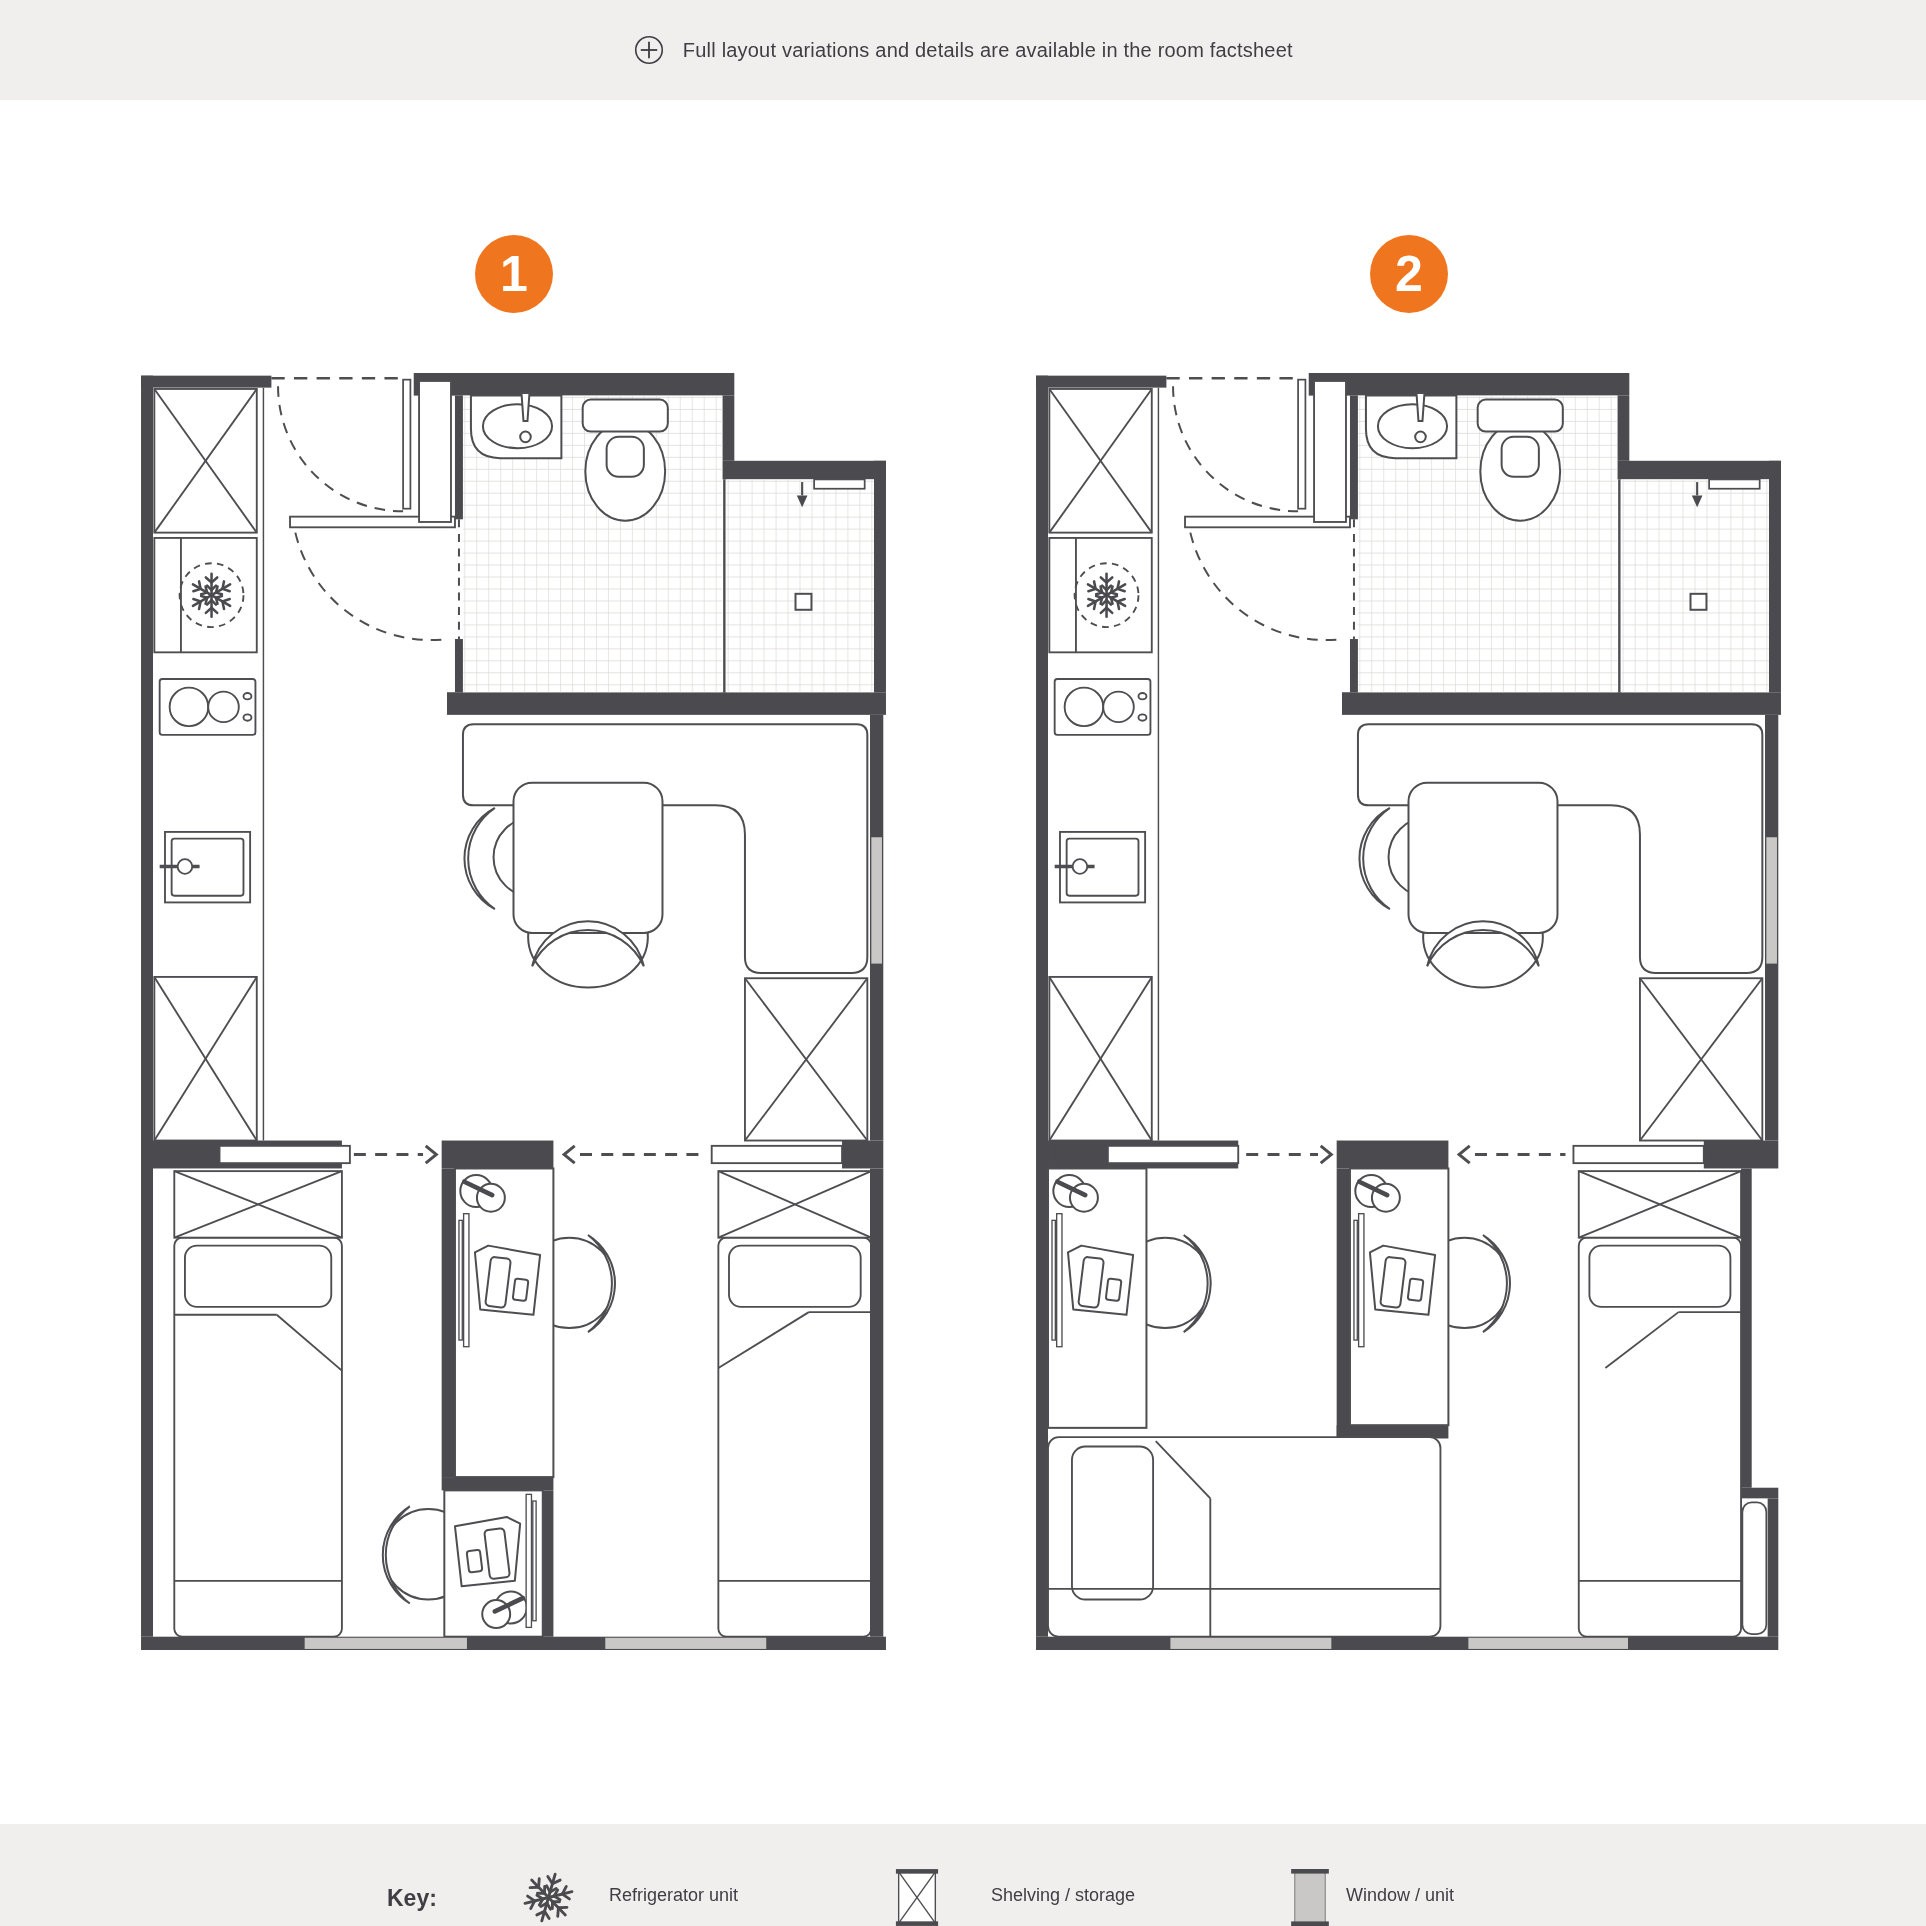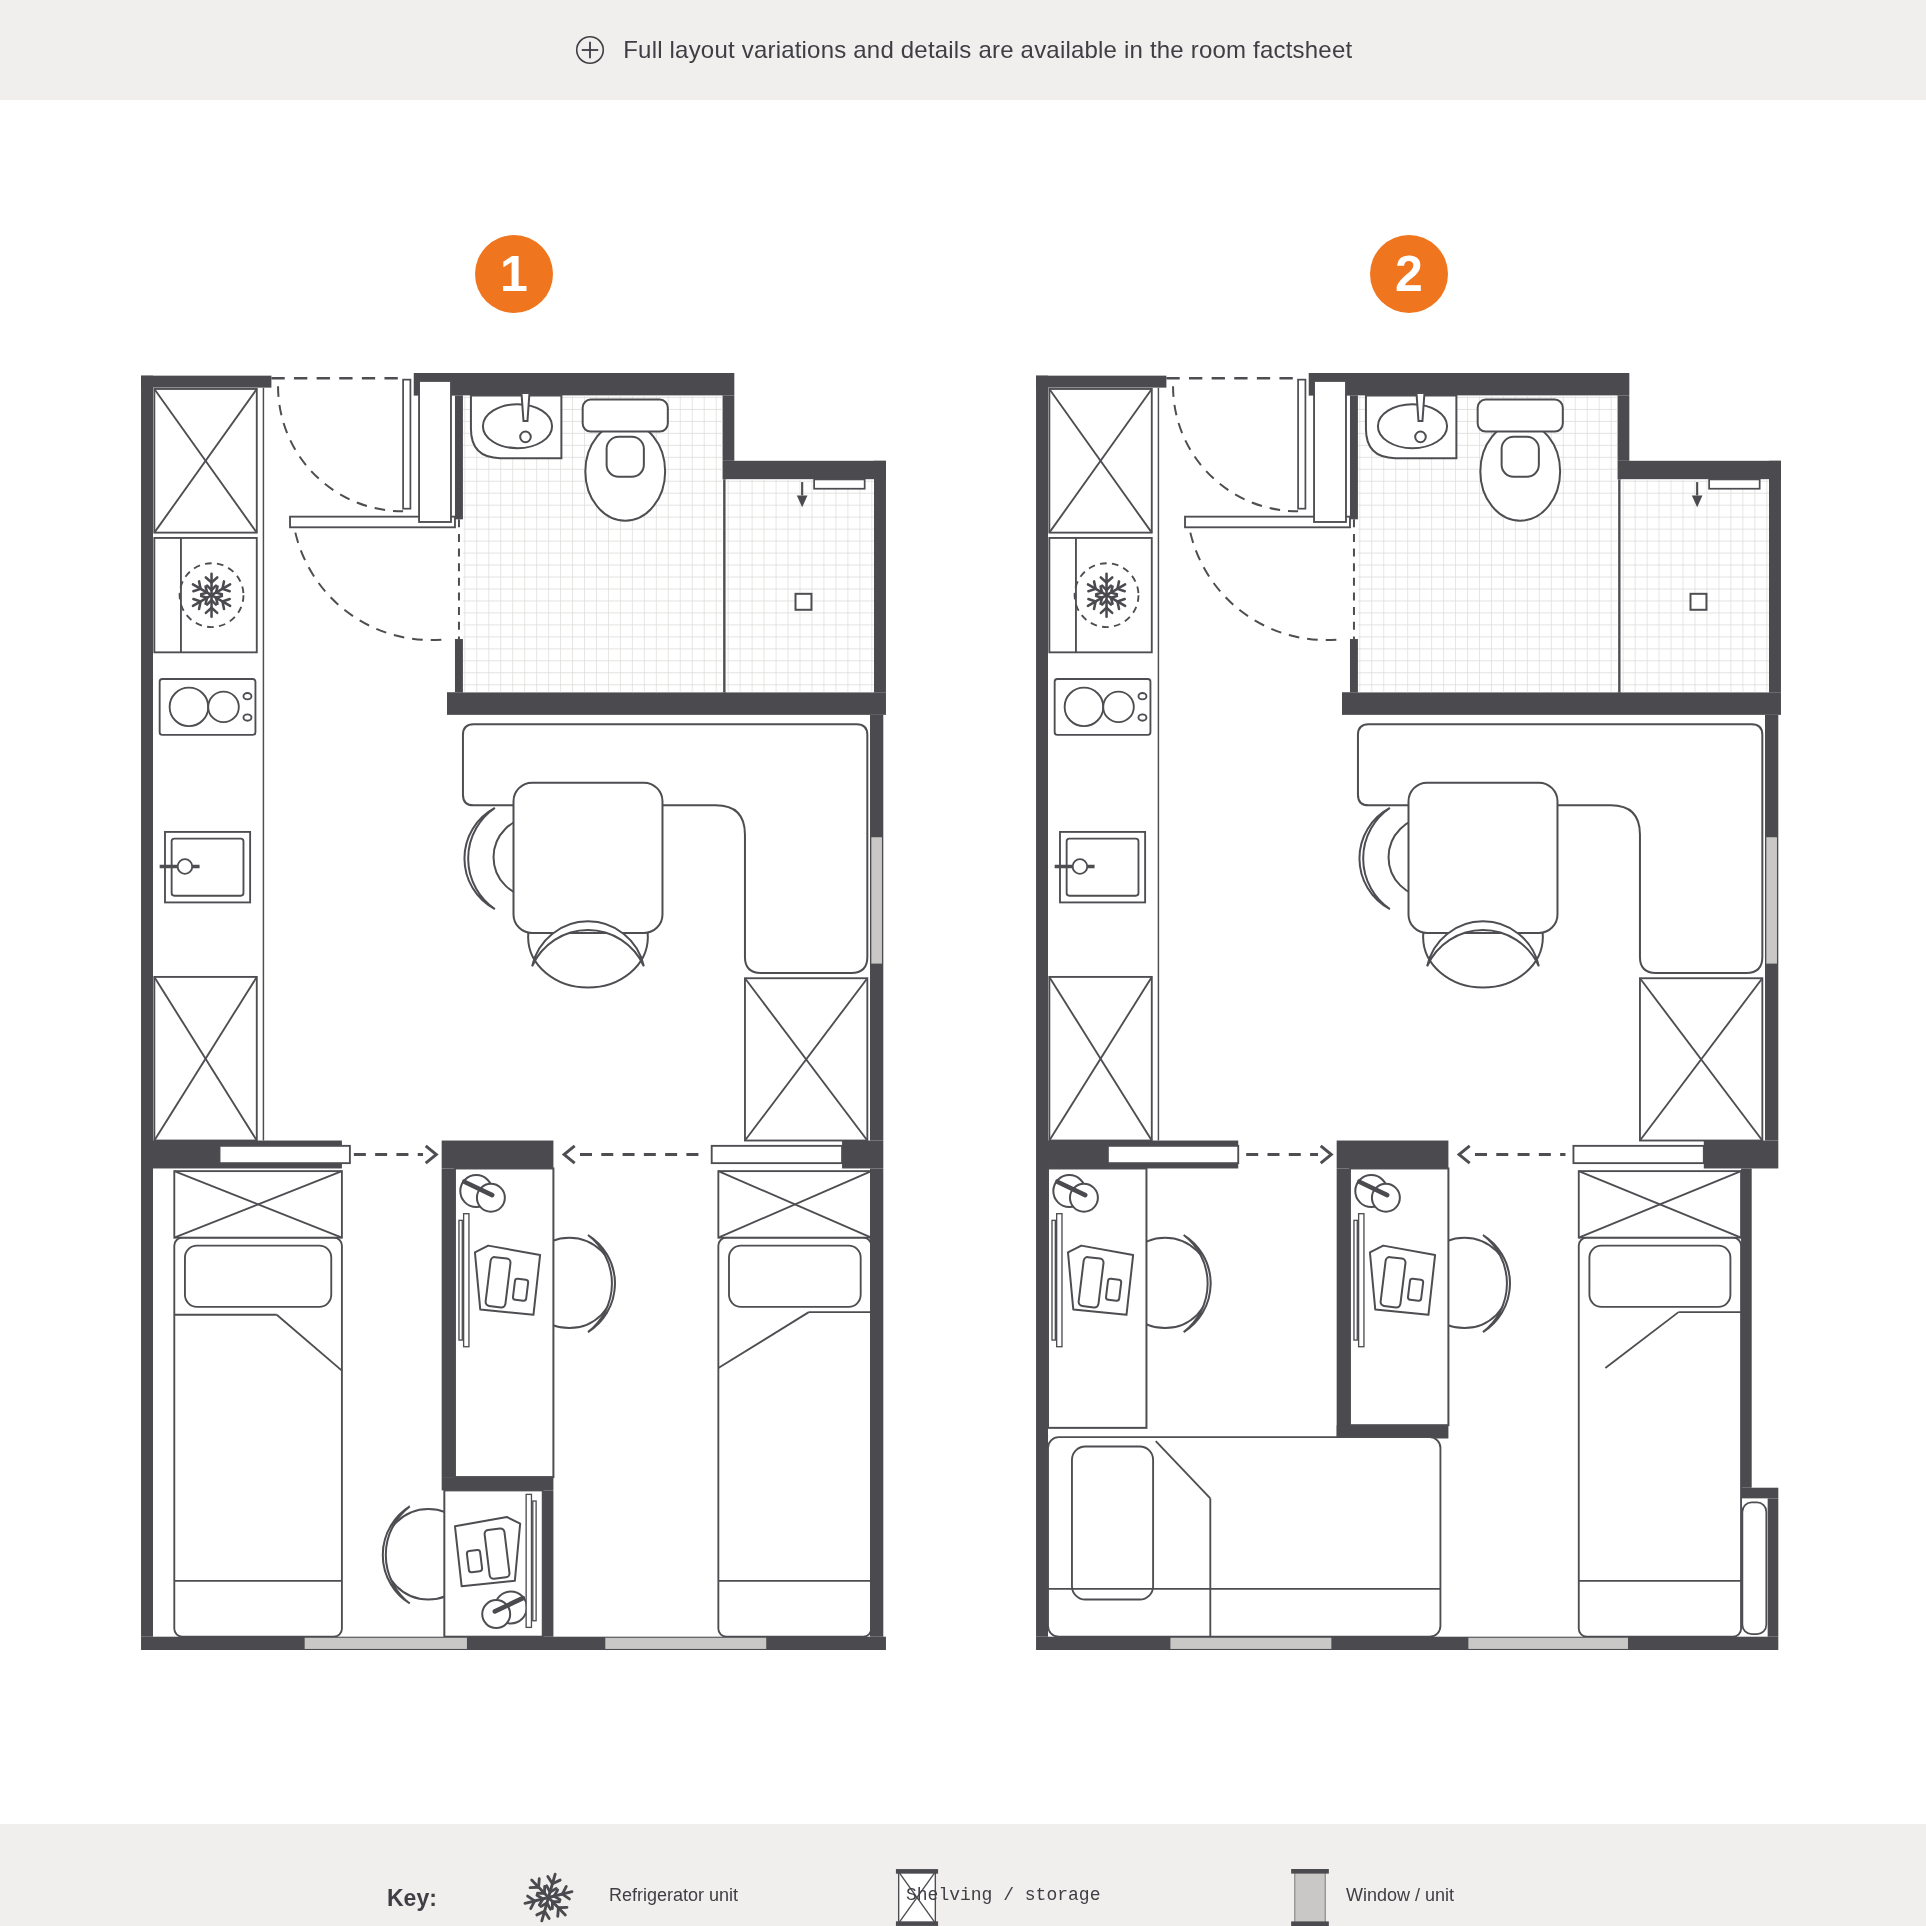--- a/index.html
+++ b/index.html
@@ -1,21 +1,21 @@
 <!DOCTYPE html>
 <html style="font-size:7.4px"><head>
 <meta charset="utf-8">
 <style>
   html,body{margin:0;padding:0;}
   body{width:1926px;height:1926px;position:relative;background:#ffffff;
        font-family:"Liberation Sans", sans-serif;color:#3e3e44;}
   .band{position:absolute;left:0;width:100%;background:#f1efed;}
   .band.top{top:0;height:100px;display:flex;align-items:center;justify-content:center;gap:17.6px;}
   .band.bottom{top:1824px;height:102px;padding-left:6px;}
-  .note-text{font-size:24px;letter-spacing:0.2px;}
+  .note-text{font-size:20px;letter-spacing:0.2px;}
   .badge{position:absolute;width:78px;height:78px;border-radius:50%;background:#f0751f;
          display:flex;align-items:center;justify-content:center;}
   .badge span{color:#fff;font-size:50px;font-weight:bold;line-height:1;}
   svg.plan{position:absolute;}
   .leg-item{position:absolute;}
   .leg-label{position:absolute;top:61px;font-size:18px;white-space:nowrap;}
   .key-title{position:absolute;left:387px;top:61px;font-size:23px;font-weight:bold;}
 </style>
 </head>
 <body>
@@ -336,21 +336,21 @@
 
   <div class="leg-item" style="left:895px;top:45px;">
     <svg width="44" height="57" viewBox="0 0 96 124">
       <rect x="8" y="6" width="80" height="112" fill="#fff" stroke="#4d4d52" stroke-width="3"></rect>
       <line x1="8" y1="6" x2="88" y2="118" stroke="#4d4d52" stroke-width="3"></line>
       <line x1="88" y1="6" x2="8" y2="118" stroke="#4d4d52" stroke-width="3"></line>
       <rect x="2" y="0" width="92" height="10" fill="#4a4a4f"></rect>
       <rect x="2" y="114" width="92" height="10" fill="#4a4a4f"></rect>
     </svg>
   </div>
-  <span class="leg-label" style="left:906px;font-family:Liberation Mono, monospace;">Shelving / storage</span>
+  <span class="leg-label" style="left:991px;">Shelving / storage</span>
 
   <div class="leg-item" style="left:1290px;top:45px;">
     <svg width="40" height="57" viewBox="0 0 86 124">
       <rect x="10" y="8" width="66" height="108" fill="#c9c8c6" stroke="#4d4d52" stroke-width="1.5"></rect>
       <rect x="2" y="0" width="82" height="10" fill="#4a4a4f"></rect>
       <rect x="2" y="114" width="82" height="10" fill="#4a4a4f"></rect>
     </svg>
   </div>
   <span class="leg-label" style="left:1346px;">Window / unit</span>
 </footer>

